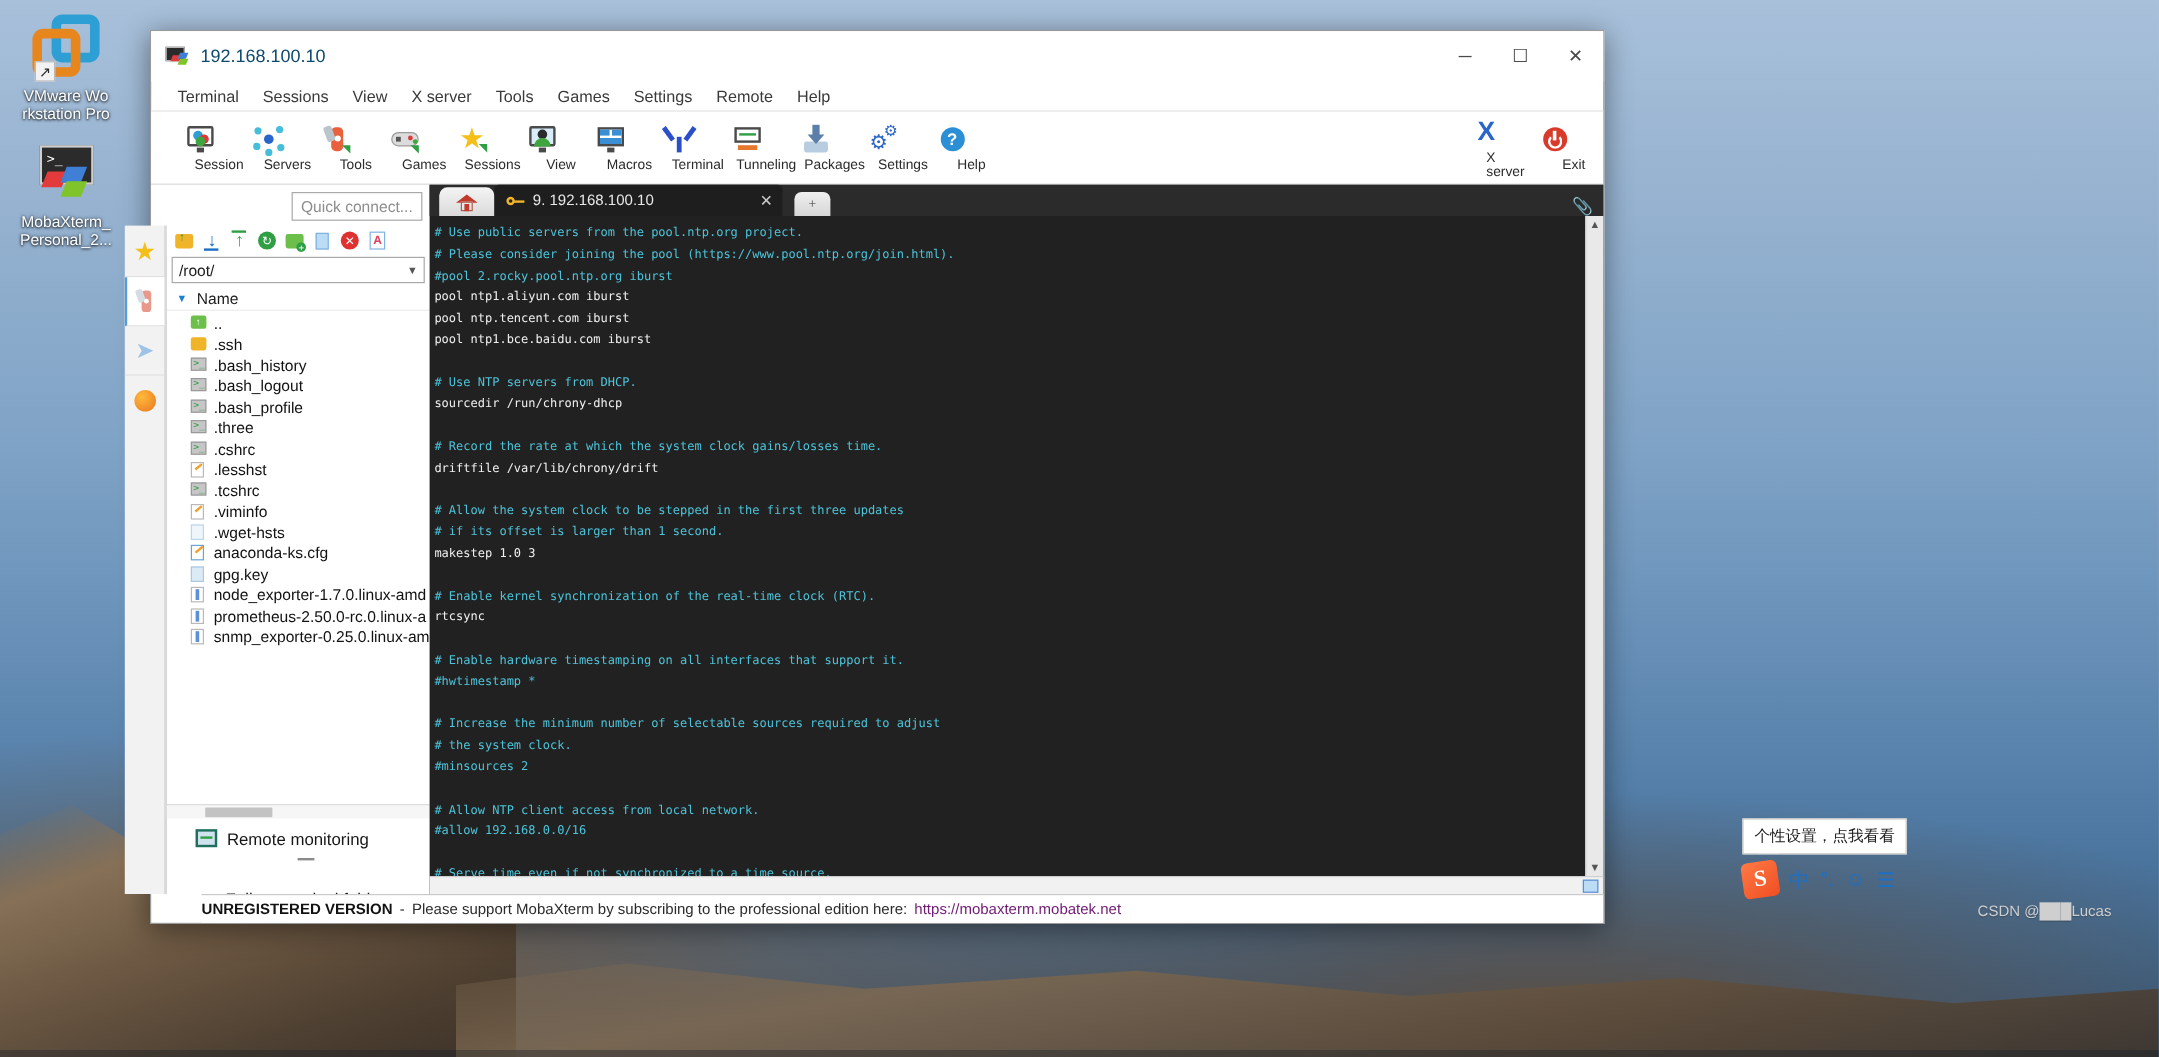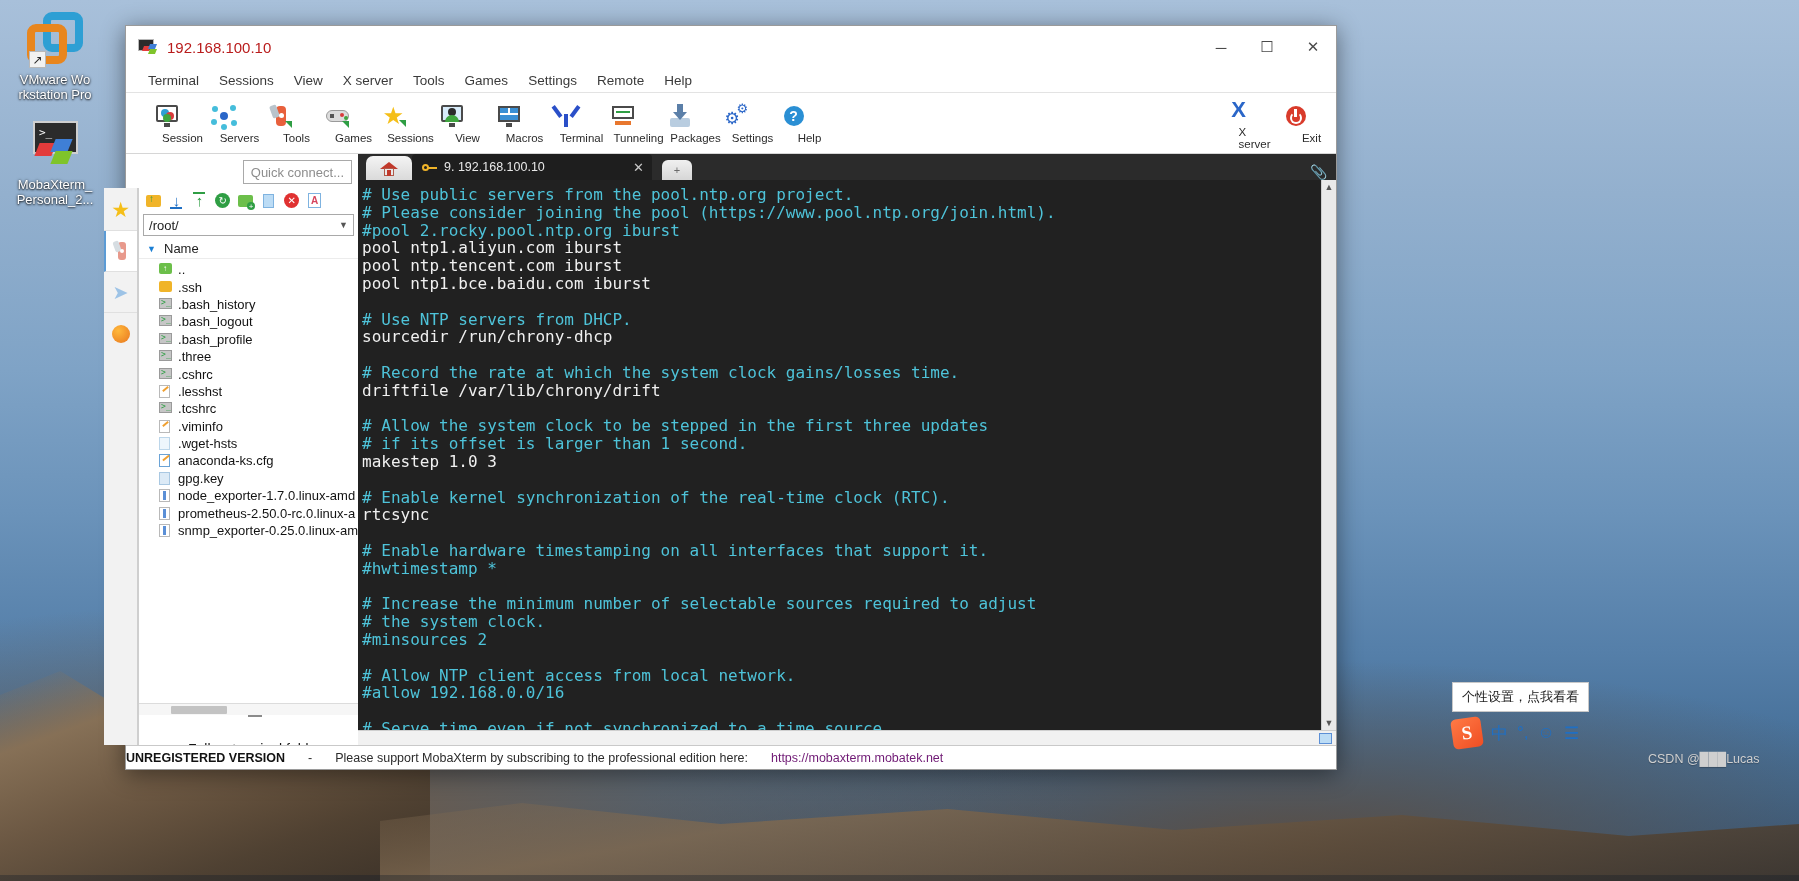--- a/index.html
+++ b/index.html
@@ -43,21 +43,21 @@
   .mx-term::before { content:">_"; position:absolute; left:4px; top:3px; color:#fff; font-size:11px;
     font-family:"DejaVu Sans Mono", monospace; }
   .mx-blk { position:absolute; width:17px; height:13px; transform:skewX(-22deg); }
 
   
   #mobaxterm-window { position:absolute; left:125px; top:25px; width:1212px; height:745px;
     background:#fff; border:1px solid #9a9a9a; box-shadow:0 4px 22px rgba(0,0,0,.45); display:flex; flex-direction:column; }
 
   #titlebar { height:42px; display:flex; align-items:center; padding:0 0 0 12px; background:#fff; flex:0 0 auto; }
   #titlebar .ticon { width:19px; height:17px; position:relative; margin-right:10px; }
-  #title-text { font-size:15px; color:#b91c1c; }
+  #title-text { font-size:15px; color:#0c4a6e; }
   .wbtn { width:46px; height:42px; display:flex; align-items:center; justify-content:center;
     font-size:15px; color:#4a4a4a; cursor:pointer; }
 
   #menubar { height:24px; display:flex; align-items:center; padding-left:12px; gap:0; flex:0 0 auto; }
   #menubar .mi { font-size:13.5px; color:#3a3a3a; padding:2px 10px; cursor:pointer; }
 
   #toolbar { height:62px; border-top:1px solid #e3e3e3; border-bottom:1px solid #d6d6d6;
     background:#fff; display:flex; align-items:center; padding:0 12px; flex:0 0 auto; }
   .tb { width:57px; display:flex; flex-direction:column; align-items:center; gap:3px; cursor:pointer; }
   .tb .ic { width:26px; height:26px; position:relative; }
@@ -104,31 +104,31 @@
     border-radius:7px 7px 0 0; display:flex; align-items:center; justify-content:center; cursor:pointer; margin-left:8px; }
   .term-tab { height:26px; background:#1e1e1e; border-radius:4px 4px 0 0; display:flex; align-items:center;
     gap:7px; padding:0 8px 0 10px; color:#e8e8e8; font-size:12.5px; cursor:pointer; min-width:240px; }
   .term-tab .x { margin-left:auto; color:#c9c9c9; font-size:13px; cursor:pointer; }
   .plus-tab { width:30px; height:20px; background:linear-gradient(180deg,#f0f0f0,#d6d6d6);
     border-radius:6px 6px 0 0; margin-left:10px; display:flex; align-items:center; justify-content:center;
     font-size:11px; color:#6a6a6a; cursor:pointer; }
   #clip-icon { margin-left:auto; margin-right:8px; color:#d8d8d8; font-size:14px; cursor:pointer; }
   #term-body { flex:1; display:flex; min-height:0; }
   #term-text { flex:1; padding:6px 0 0 4px; overflow:hidden;
-    font-family:"DejaVu Sans Mono","Liberation Mono",monospace; font-size:16px; line-height:17.8px; white-space:pre; }
+    font-family:"DejaVu Sans Mono","Liberation Mono",monospace; font-size:10px; line-height:17.8px; white-space:pre; }
   .c-cmt { color:#4ec3d9; }
   .c-txt { color:#f0f0f0; }
   #term-scroll { width:15px; flex:0 0 15px; background:#e9e9e9; border-left:1px solid #cdcdcd;
     display:flex; flex-direction:column; justify-content:space-between; align-items:center; padding:2px 0; cursor:pointer; }
   .sarrow { font-size:9px; color:#555; }
   #term-status { height:15px; background:#f1f1f1; border-top:1px solid #cfcfcf; display:flex;
     align-items:center; justify-content:flex-end; padding-right:4px; flex:0 0 auto; }
 
   #statusbar { height:24px; background:#fff; border-top:1px solid #c9c9c9; display:flex; align-items:center;
-    gap:23px; font-size:12.5px; flex:0 0 auto; }
+    gap:6px; font-size:12.5px; flex:0 0 auto;margin-left:42px; }
   #statusbar .unreg { font-weight:bold; color:#121212; }
   #statusbar .msg { color:#2b2b2b; }
   #statusbar .lnk { color:#701a75; text-decoration:none; cursor:pointer; }
 
   
   #ime-tooltip { position:absolute; left:1452px; top:682px; background:#fff; border:1px solid #c8c8c8;
     padding:5px 9px; font-size:13px; color:#1b1b1b; white-space:nowrap; overflow:hidden; max-width:347px; }
   #ime-tooltip::after { content:""; position:absolute; left:14px; bottom:-7px; width:12px; height:12px;
     background:#fff; border-right:1px solid #c8c8c8; border-bottom:1px solid #c8c8c8; transform:rotate(45deg); }
   #ime-bar { position:absolute; left:1452px; top:718px; display:flex; align-items:center; gap:9px; }
@@ -504,20 +504,26 @@
                 <span style="position:absolute;left:4px;top:2px;width:3px;height:9px;background:#5b8fd6;"></span>
               </span>
               <span>snmp_exporter-0.25.0.linux-am</span>
             </div>
           </div>
 
           <div id="scroll-h">
             <div class="thumb"></div>
           </div>
 
+          <div id="remote-mon">
+            <span style="position:relative;width:18px;height:15px;display:block;background:#cfe3ef;border:2px solid #1f6f5c;">
+              <span style="position:absolute;left:2px;top:4px;width:10px;height:2px;background:#2f9e44;"></span>
+            </span>
+            <span>Remote monitoring</span>
+          </div>
 
           <div id="follow-row">
             <span class="cb"></span>
             <span>Follow terminal folder</span>
           </div>
         </div>
       </div>
     </div>
 
     <div id="term-panel">

